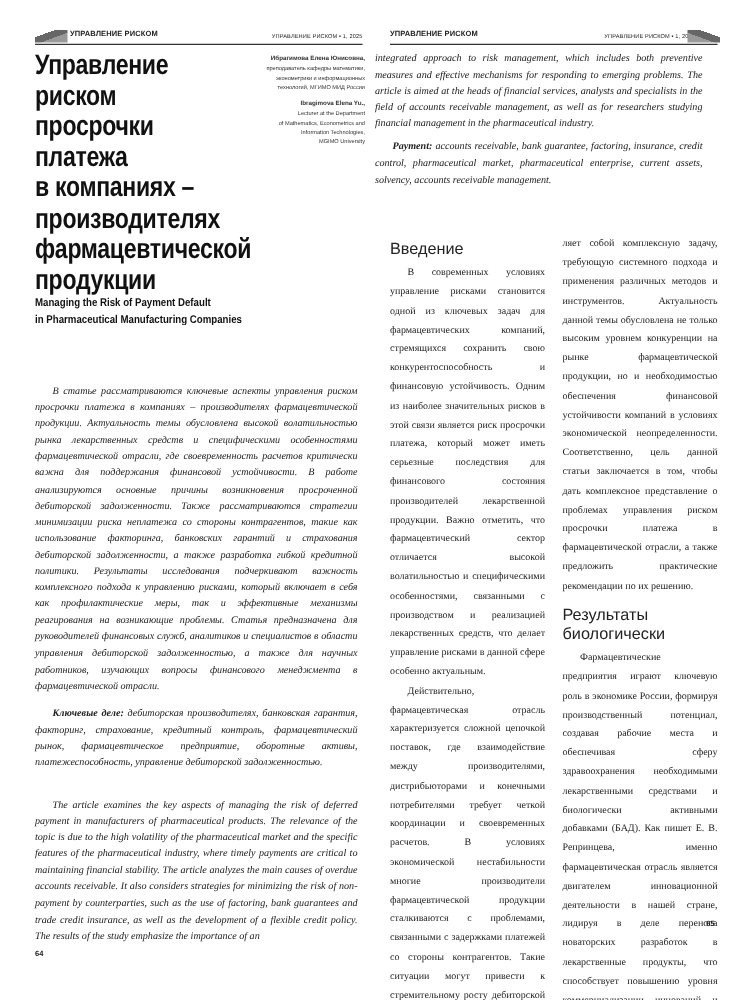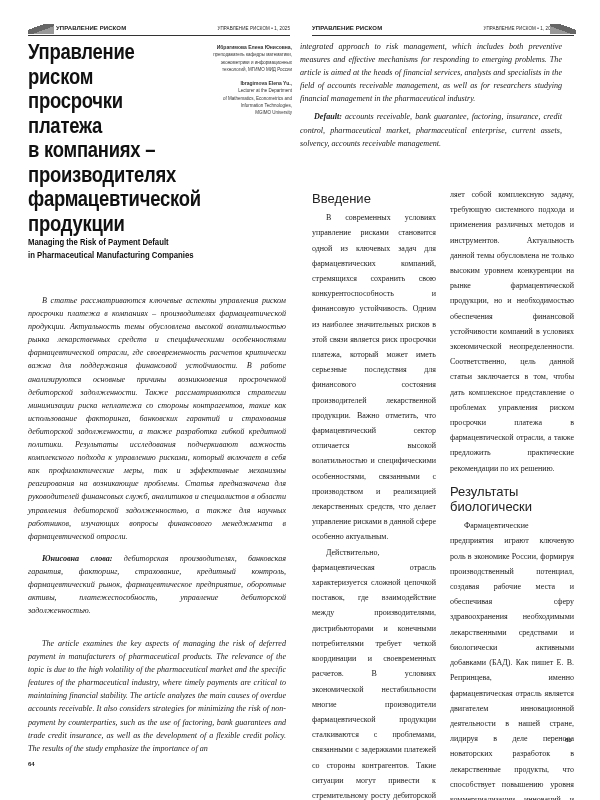--- a/index.html
+++ b/index.html
@@ -30,21 +30,21 @@
   .title-en { position:absolute; left:28px; top:236px; width:240px;
     font-family:"Liberation Sans", sans-serif; font-weight:bold; font-size:9px; line-height:13px; color:#111;
     transform:scaleX(0.86); transform-origin:left top; }
 
   .authors { position:absolute; left:200px; top:44px; width:92px; text-align:right;
     font-family:"Liberation Sans", sans-serif; font-size:4.5px; line-height:7.3px; color:#333; }
   .authors .name { font-weight:bold; font-size:5px; }
   .authors .gap { height:7px; }
 
   
-  .abstract { position:absolute; left:28px; top:294px; width:258px;
+  .abstract { position:absolute; left:28px; top:306px; width:258px;
     font-family:"Liberation Serif", serif; font-style:italic; font-size:8.1px; line-height:13.1px;
     color:#222; text-align:justify; }
   .abstract p { margin:0; text-indent:14px; }
   .abstract .kw-label { font-weight:bold; }
   .abstract .spacer { height:9px; }
   .abstract-en { position:absolute; left:28px; top:637px; width:258px;
     font-family:"Liberation Serif", serif; font-style:italic; font-size:8.1px; line-height:13.1px;
     color:#222; text-align:justify; }
   .abstract-en p { margin:0; text-indent:14px; }
 
@@ -102,40 +102,40 @@
     <div class="name">Ibragimova Elena Yu.,</div>
     <div>Lecturer at the Department</div>
     <div>of Mathematics, Econometrics and</div>
     <div>Information Technologies,</div>
     <div>MGIMO University</div>
   </div>
 
   <div class="abstract">
     <p>В статье рассматриваются ключевые аспекты управления риском просрочки платежа в компаниях – производителях фармацевтической продукции. Актуальность темы обусловлена высокой волатильностью рынка лекарственных средств и специфическими особенностями фармацевтической отрасли, где своевременность расчетов критически важна для поддержания финансовой устойчивости. В работе анализируются основные причины возникновения просроченной дебиторской задолженности. Также рассматриваются стратегии минимизации риска неплатежа со стороны контрагентов, такие как использование факторинга, банковских гарантий и страхования дебиторской задолженности, а также разработка гибкой кредитной политики. Результаты исследования подчеркивают важность комплексного подхода к управлению рисками, который включает в себя как профилактические меры, так и эффективные механизмы реагирования на возникающие проблемы. Статья предназначена для руководителей финансовых служб, аналитиков и специалистов в области управления дебиторской задолженностью, а также для научных работников, изучающих вопросы финансового менеджмента в фармацевтической отрасли.</p>
     <div class="spacer"></div>
-    <p><span class="kw-label">Юнисовна слова:</span><span> дебиторская производителях, банковская гарантия, факторинг, страхование, кредитный контроль, фармацевтический рынок, фармацевтическое предприятие, оборотные активы, платежеспособность, управление дебиторской задолженностью.</span></p>
+    <p><span class="kw-label">Ключевые деле:</span><span> дебиторская производителях, банковская гарантия, факторинг, страхование, кредитный контроль, фармацевтический рынок, фармацевтическое предприятие, оборотные активы, платежеспособность, управление дебиторской задолженностью.</span></p>
   </div>
 
   <div class="abstract-en">
     <p>The article examines the key aspects of managing the risk of deferred payment in manufacturers of pharmaceutical products. The relevance of the topic is due to the high volatility of the pharmaceutical market and the specific features of the pharmaceutical industry, where timely payments are critical to maintaining financial stability. The article analyzes the main causes of overdue accounts receivable. It also considers strategies for minimizing the risk of non-payment by counterparties, such as the use of factoring, bank guarantees and trade credit insurance, as well as the development of a flexible credit policy. The results of the study emphasize the importance of an</p>
   </div>
 
   <div class="page-num">64</div>
 </div>
 
 <div class="page right">
   <div class="run-head">
     <span class="section">Управление риском</span>
     <span class="issue">УПРАВЛЕНИЕ РИСКОМ • 1, 2025</span>
     <span class="stripe"></span>
   </div>
 
   <div class="abs-cont">
     <p>integrated approach to risk management, which includes both preventive measures and effective mechanisms for responding to emerging problems. The article is aimed at the heads of financial services, analysts and specialists in the field of accounts receivable management, as well as for researchers studying financial management in the pharmaceutical industry.</p>
-    <p class="ind"><span class="kw-label">Default:</span><span> accounts receivable, bank guarantee, factoring, insurance, credit control, pharmaceutical market, pharmaceutical enterprise, current assets, solvency, accounts receivable management.</span></p>
+    <p class="ind"><span class="kw-label">Payment:</span><span> accounts receivable, bank guarantee, factoring, insurance, credit control, pharmaceutical market, pharmaceutical enterprise, current assets, solvency, accounts receivable management.</span></p>
   </div>
 
   <div class="col col1">
     <p class="heading">Введение</p>
     <p>В современных условиях управление рисками становится одной из ключевых задач для фармацевтических компаний, стремящихся сохранить свою конкурентоспособность и финансовую устойчивость. Одним из наиболее значительных рисков в этой связи является риск просрочки платежа, который может иметь серьезные последствия для финансового состояния производителей лекарственной продукции. Важно отметить, что фармацевтический сектор отличается высокой волатильностью и специфическими особенностями, связанными с производством и реализацией лекарственных средств, что делает управление рисками в данной сфере особенно актуальным.</p>
     <p>Действительно, фармацевтическая отрасль характеризуется сложной цепочкой поставок, где взаимодействие между производителями, дистрибьюторами и конечными потребителями требует четкой координации и своевременных расчетов. В условиях экономической нестабильности многие производители фармацевтической продукции сталкиваются с проблемами, связанными с задержками платежей со стороны контрагентов. Такие ситуации могут привести к стремительному росту дебиторской задолженности и, как следствие, к ухудшению финансовых показателей компании.</p>
 
   </div>
 
   <div class="col col2">

